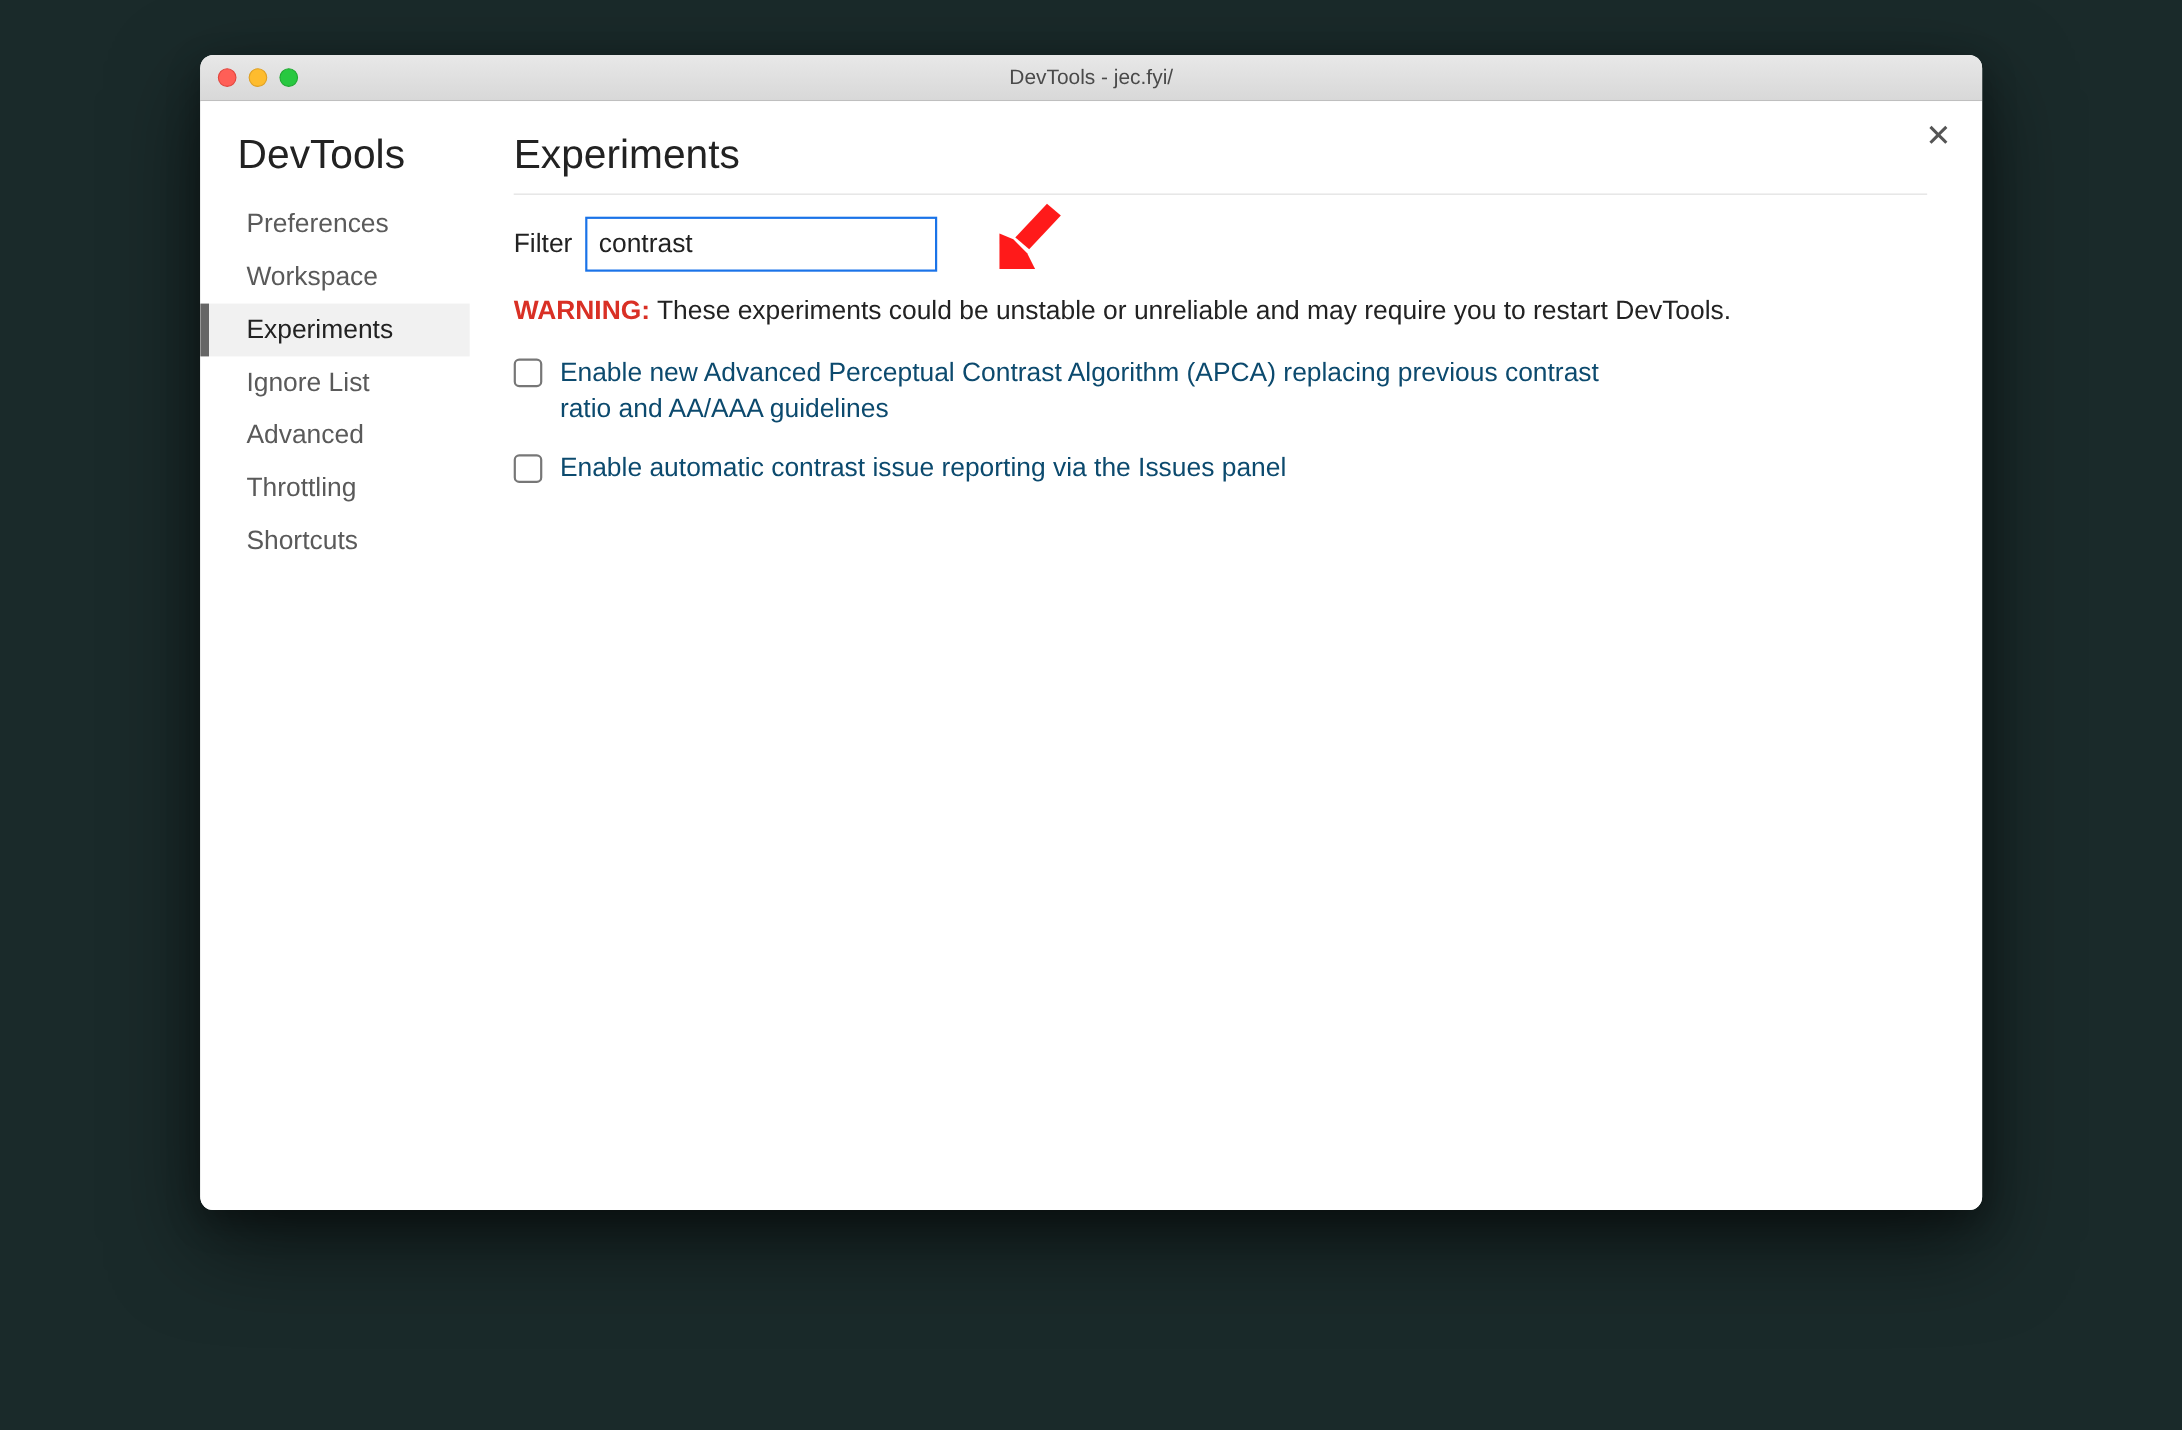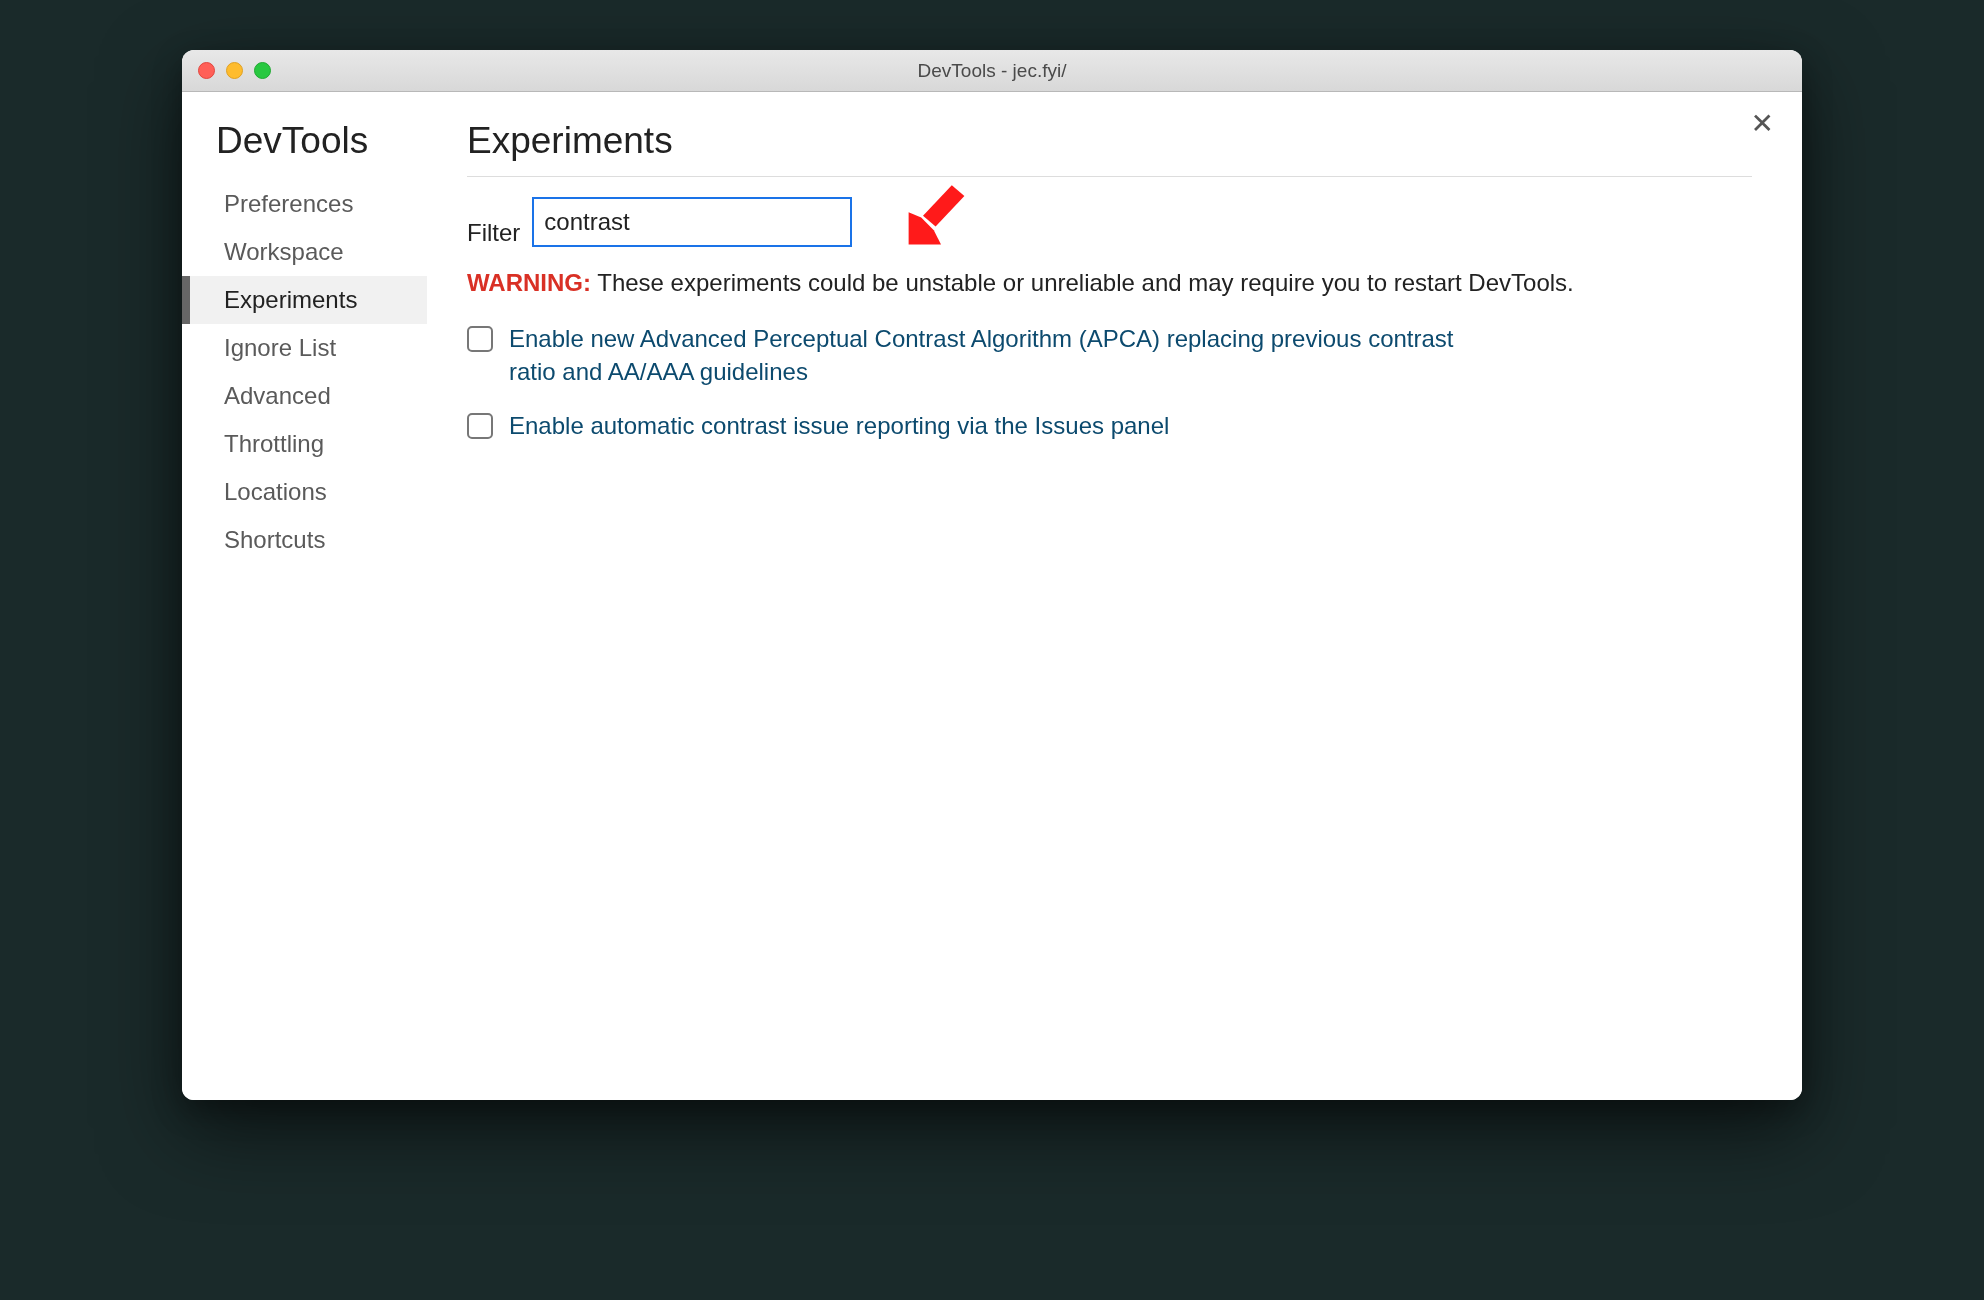--- a/index.html
+++ b/index.html
@@ -107,21 +107,21 @@
     .page-title {
       font-size: 37px;
       font-weight: 400;
       color: #222;
       padding-bottom: 14px;
       border-bottom: 1px solid #ddd;
       margin-bottom: 20px;
     }
     .filter-row {
       display: flex;
-      align-items: flex-end;
+      align-items: center;
       gap: 12px;
       margin-bottom: 20px;
       position: relative;
     }
     .filter-label {
       font-size: 24px;
       color: #222;
     }
     .filter-input {
       border: 2px solid #1a73e8;
@@ -192,21 +192,20 @@
     <div class="close-x">✕</div>
 
     <div class="sidebar">
       <div class="sidebar-title">DevTools</div>
       <div class="nav-item">Preferences</div>
       <div class="nav-item">Workspace</div>
       <div class="nav-item active">Experiments</div>
       <div class="nav-item">Ignore List</div>
       <div class="nav-item">Advanced</div>
       <div class="nav-item">Throttling</div>
-      <div class="nav-item">Locations</div>
       <div class="nav-item">Shortcuts</div>
     </div>
 
     <div class="main">
       <div class="page-title">Experiments</div>
 
       <div class="filter-row">
         <span class="filter-label">Filter</span>
         <input class="filter-input" type="text" value="contrast" style="">
         <svg class="red-arrow" viewBox="0 0 100 100">

